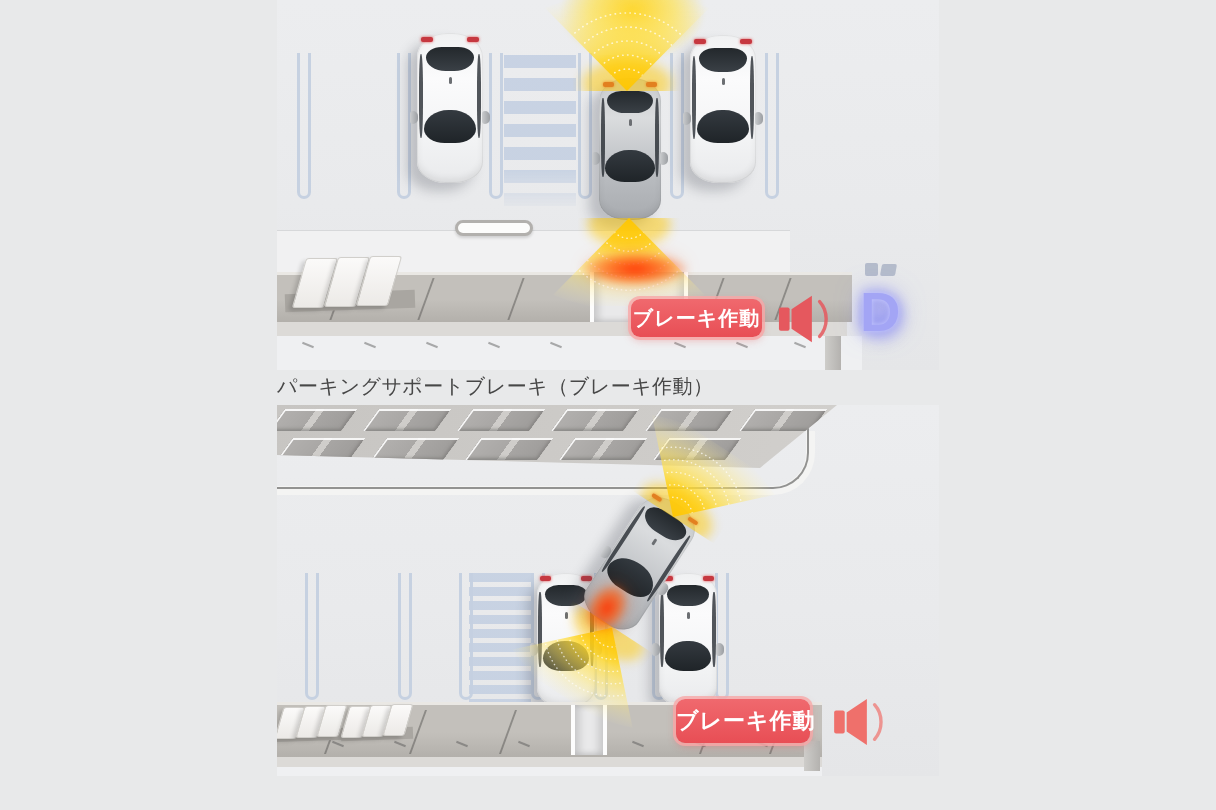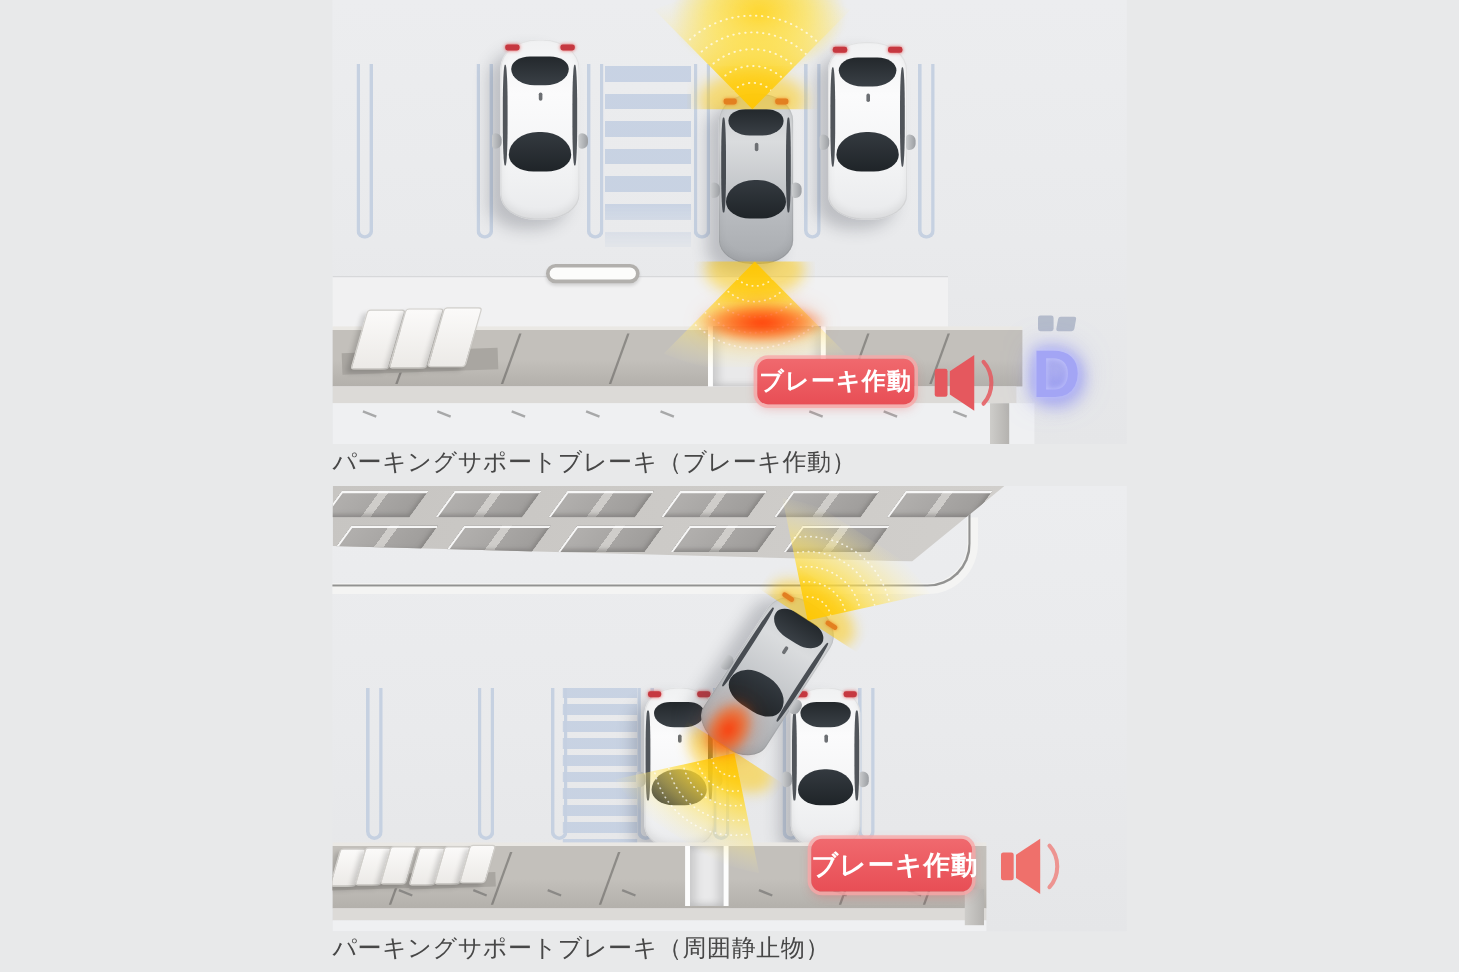--- a/index.html
+++ b/index.html
@@ -367,15 +367,14 @@
     <div class="redglow red-core" style="left:311px;top:176px;width:38px;height:54px;transform:rotate(33deg)"></div>
 
     <div class="badge badge2" style="left:399px;top:294px;width:134px;height:44px">ブレーキ作動</div>
     <svg class="speaker" style="left:553px;top:292px;color:#ef706b" width="66" height="50" viewBox="0 0 64 52">
       <rect x="2" y="14" width="11" height="24" rx="2" fill="currentColor"></rect>
       <path d="M15 16 L36 2 L36 50 L15 36 Z" fill="currentColor"></path>
       <path d="M44 8 C 53 18, 53 34, 44 44" stroke="currentColor" stroke-width="3.5" fill="none" stroke-linecap="round" opacity="0.7"></path>
     </svg>
   </section>
 
-  <div class="caption cap2">パーキングサポートブレーキ（周囲静止物）</div>
 
 </div>
 
 </body></html>

